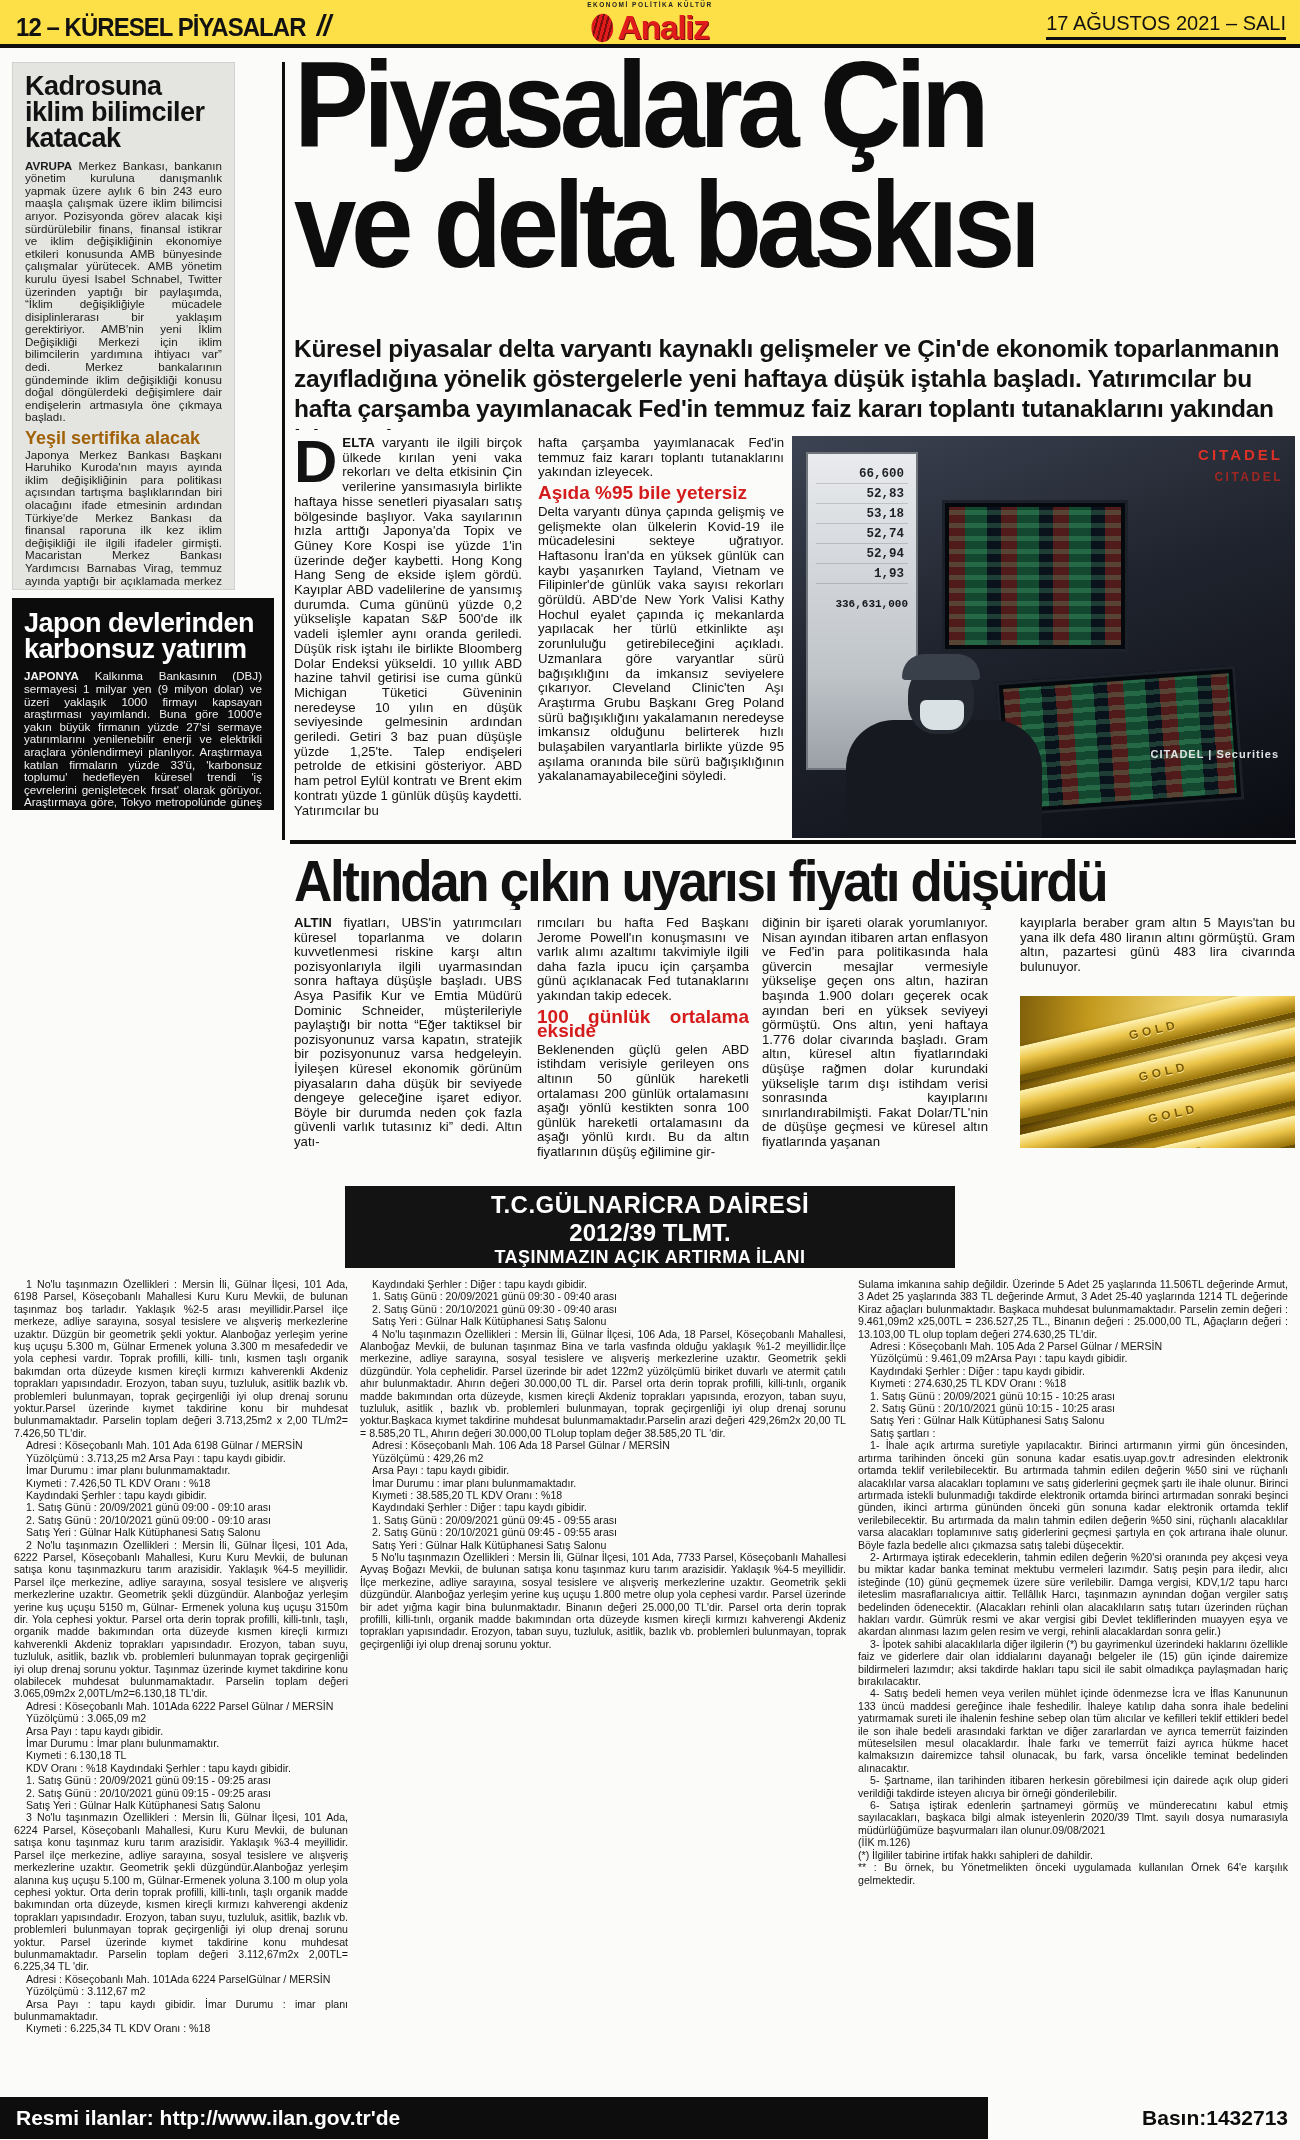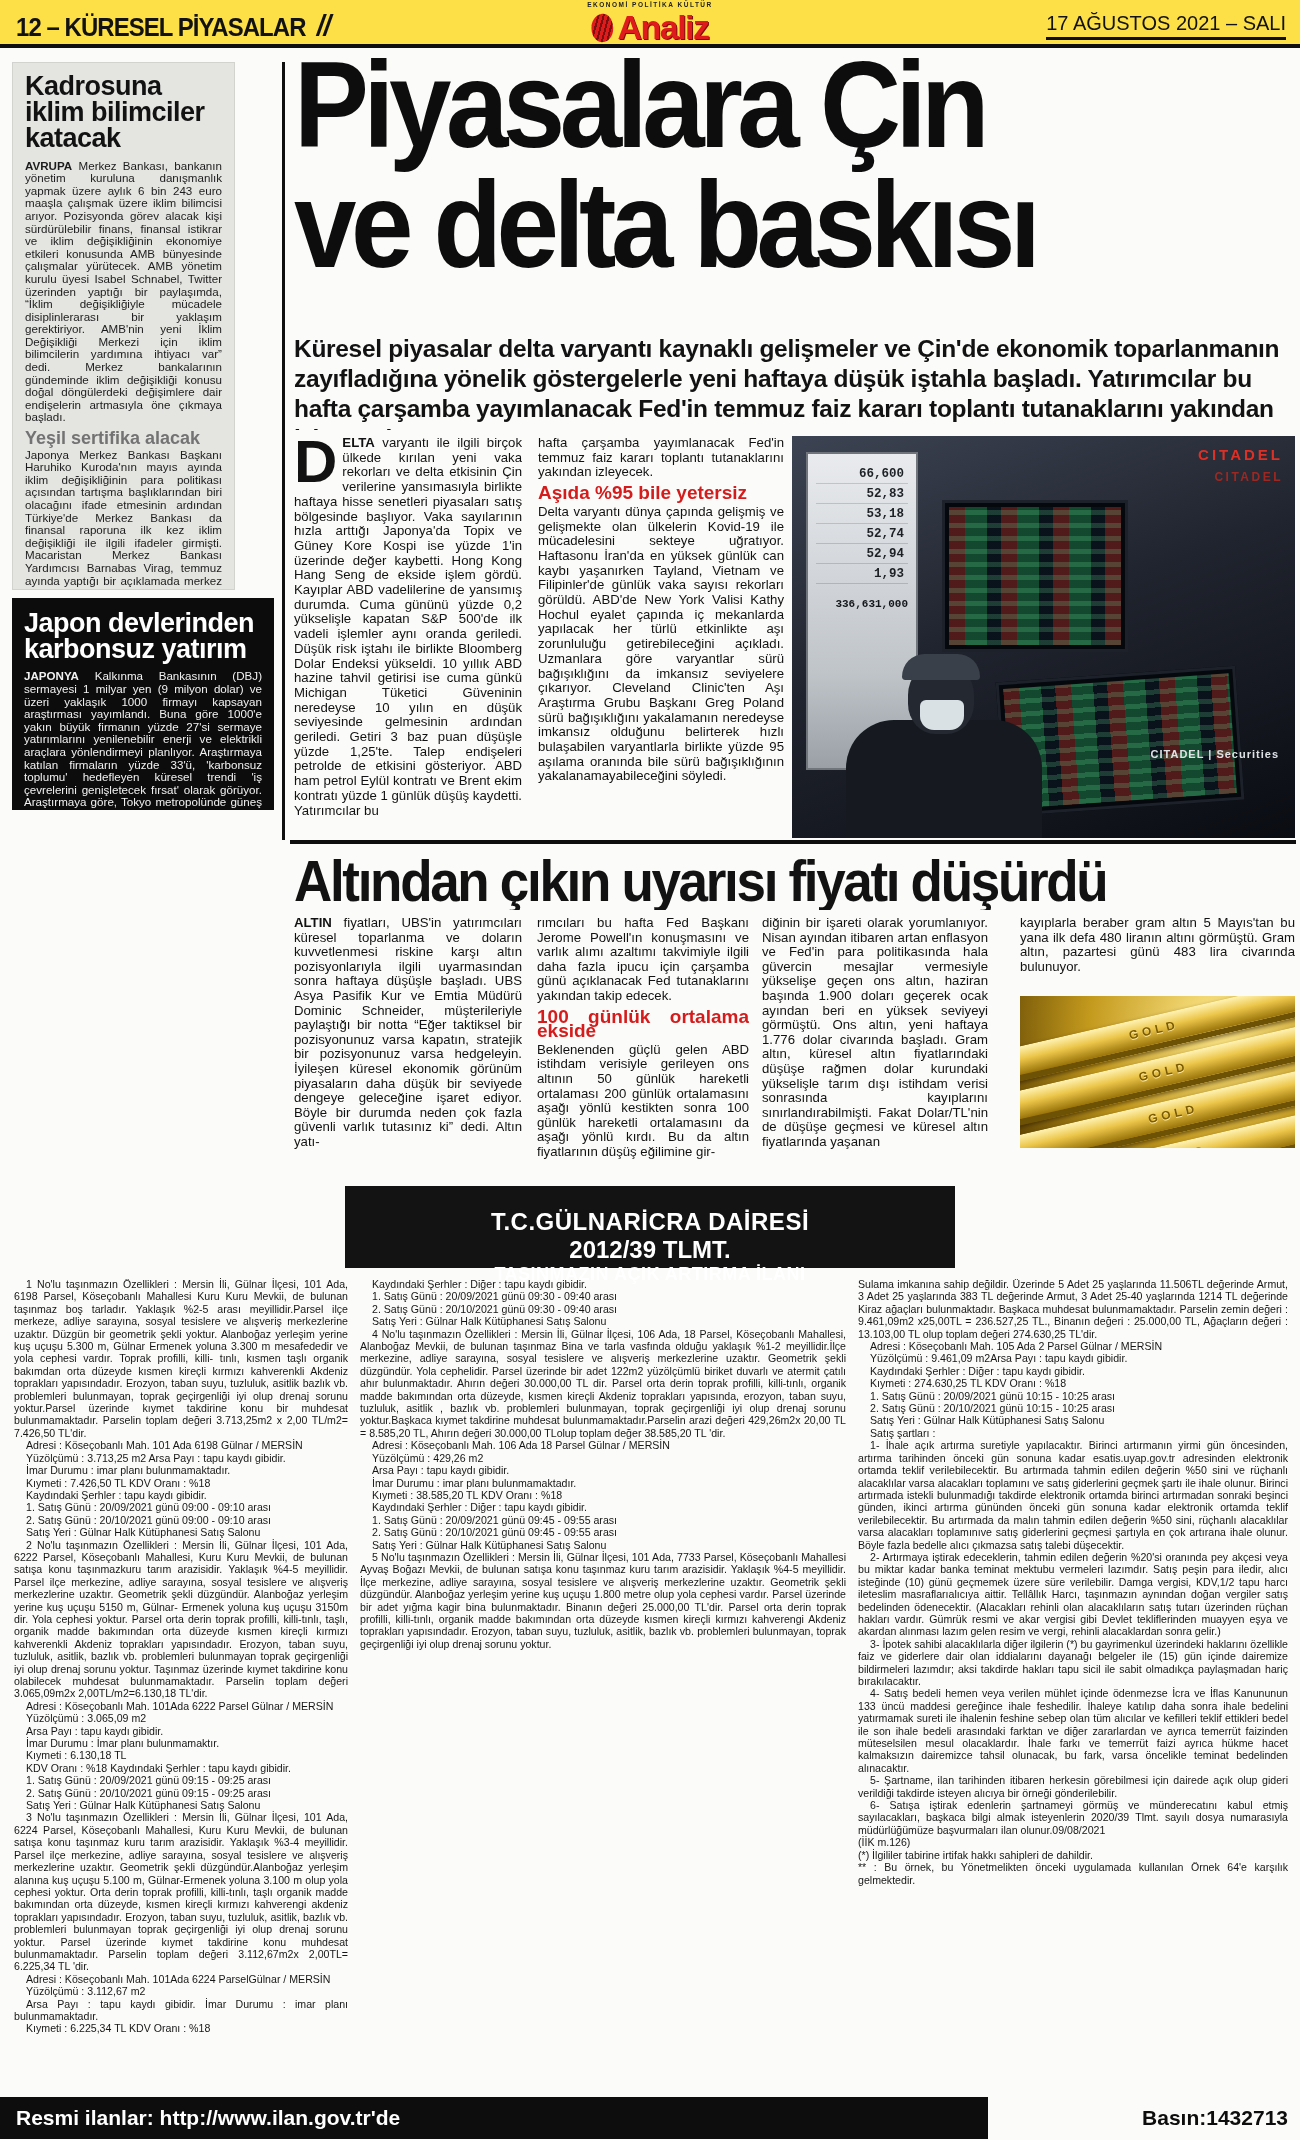--- a/index.html
+++ b/index.html
@@ -22,21 +22,21 @@
                text-shadow:1px 1px 0 #7d0f0f; }
   .issue-date { position:absolute; right:14px; top:12px; font-size:20px; font-weight:normal;
                 border-bottom:3px solid #101010; padding-bottom:2px; white-space:nowrap; }
 
   
   .side-gray { position:absolute; left:12px; top:62px; width:223px; height:528px;
                background:#e4e4e1; border:1px solid #d2d2cf; padding:10px 12px; overflow:hidden; }
   .side-title { font-size:27px; line-height:.97; font-weight:bold; letter-spacing:-.5px; margin-bottom:8px; }
   .side-body { font-size:11.6px; line-height:12.6px; text-align:justify; color:#1c1c1c; }
   .side-body b { font-weight:bold; }
-  .red-sub { color:#737373; font-size:18px; font-weight:bold; margin:8px 0 4px; }
+  .red-sub { color:#a16207; font-size:18px; font-weight:bold; margin:8px 0 4px; }
   .side-black { position:absolute; left:12px; top:598px; width:262px; height:212px;
                 background:#0c0c0c; color:#fff; padding:12px 12px; overflow:hidden; }
   .side-black .side-title { color:#fff; }
   .side-black .side-body { color:#f2f2f2; }
   .vrule { position:absolute; left:282px; top:62px; width:3px; height:778px; background:#0f0f0f; }
 
   
   .headline { position:absolute; left:294px; top:46px; width:1002px; height:282px;
               font-weight:900; color:#0d0d0d; overflow:hidden; }
   .headline .ln { display:block; font-size:122px; line-height:.98; letter-spacing:-6px;
@@ -104,21 +104,21 @@
   .gstack { position:absolute; left:-30px; top:18px; width:360px; transform:rotate(-13deg); }
   .gbar { height:34px; margin-bottom:9px; border-radius:4px;
           background:linear-gradient(#fff3b4 0%, #ecc64a 45%, #9a7409 100%);
           border-bottom:6px solid #6d5104; box-shadow:0 2px 4px rgba(40,25,0,.6);
           display:flex; align-items:center; justify-content:center; }
   .gbar span { font-size:12px; font-weight:bold; letter-spacing:4px; color:#7c5c02;
                text-shadow:0 1px 0 #ffe9a0; }
 
   
   .legal-head { position:absolute; left:345px; top:1186px; width:610px; height:82px;
-                background:#131313; color:#fff; text-align:center; padding-top:22px; }
+                background:#131313; color:#fff; text-align:center; padding-top:5px; }
   .legal-head .l1 { font-size:24px; font-weight:bold; letter-spacing:.5px; }
   .legal-head .l2 { font-size:24px; font-weight:bold; }
   .legal-head .l3 { font-size:18px; font-weight:bold; letter-spacing:.5px; }
   .legal-col { position:absolute; top:1278px; height:812px; overflow:hidden;
                font-size:10.6px; line-height:12.4px; color:#161616; }
   .lc1 { left:14px;  width:334px; }
   .lc2 { left:360px; width:486px; }
   .lc3 { left:858px; width:430px; }
   .lpar { margin:0; text-align:justify; }
   .lpar b { font-weight:normal; }

